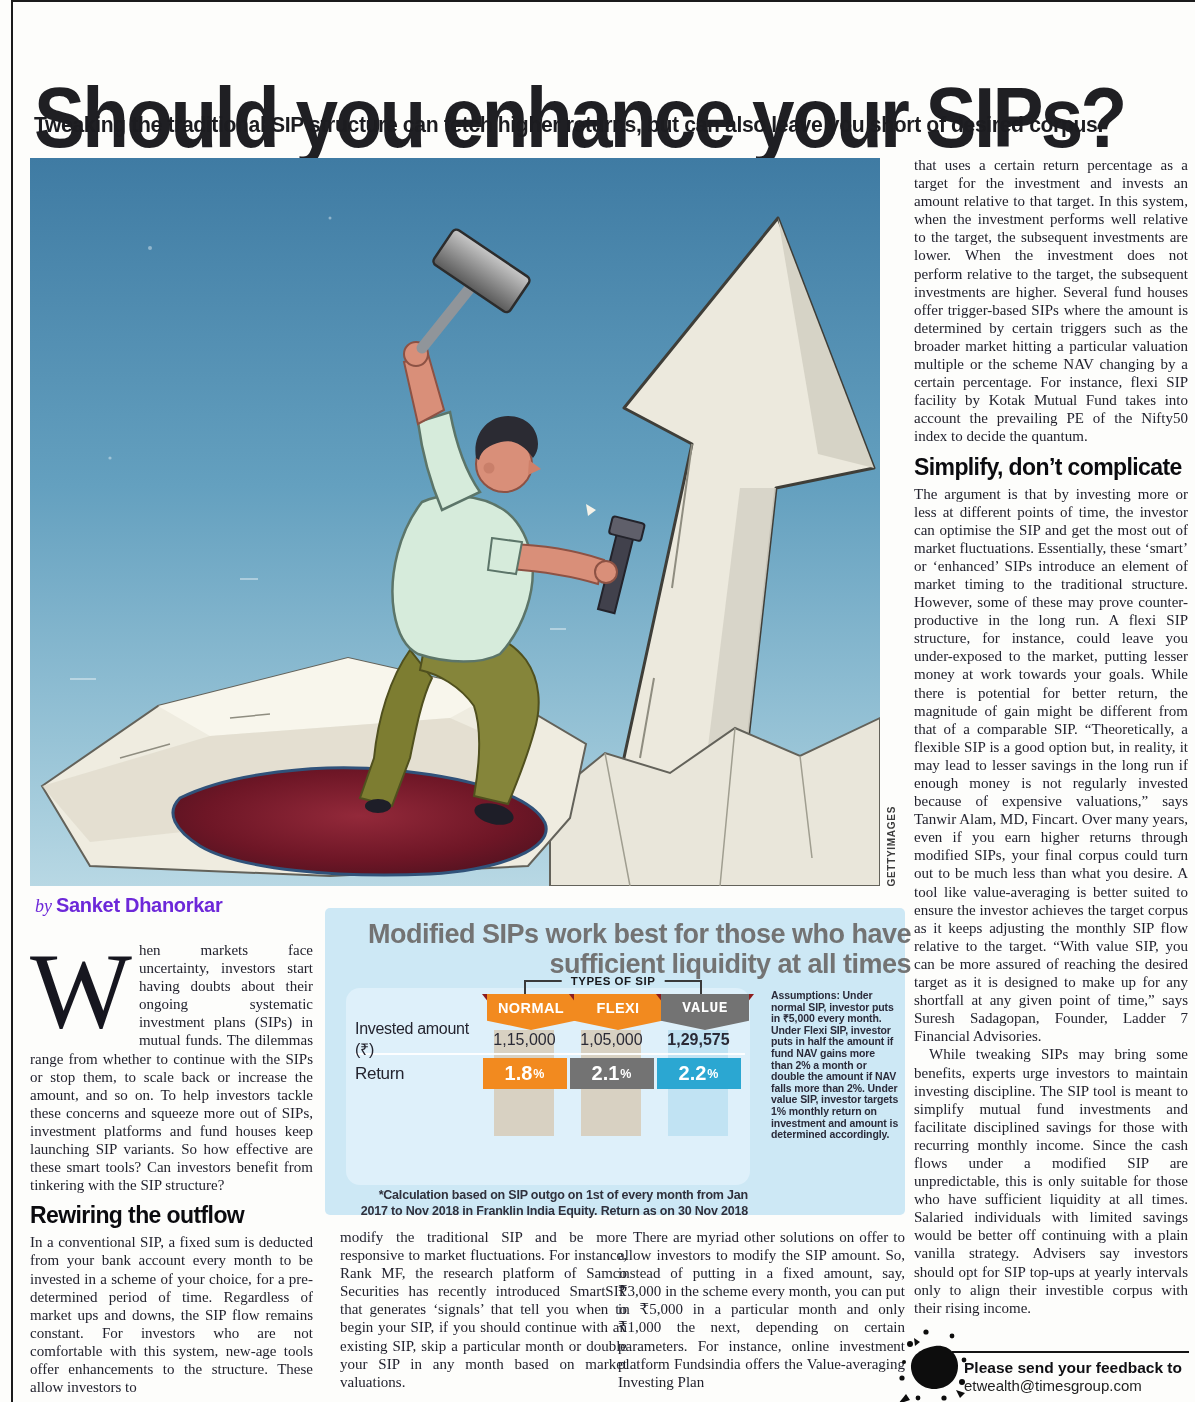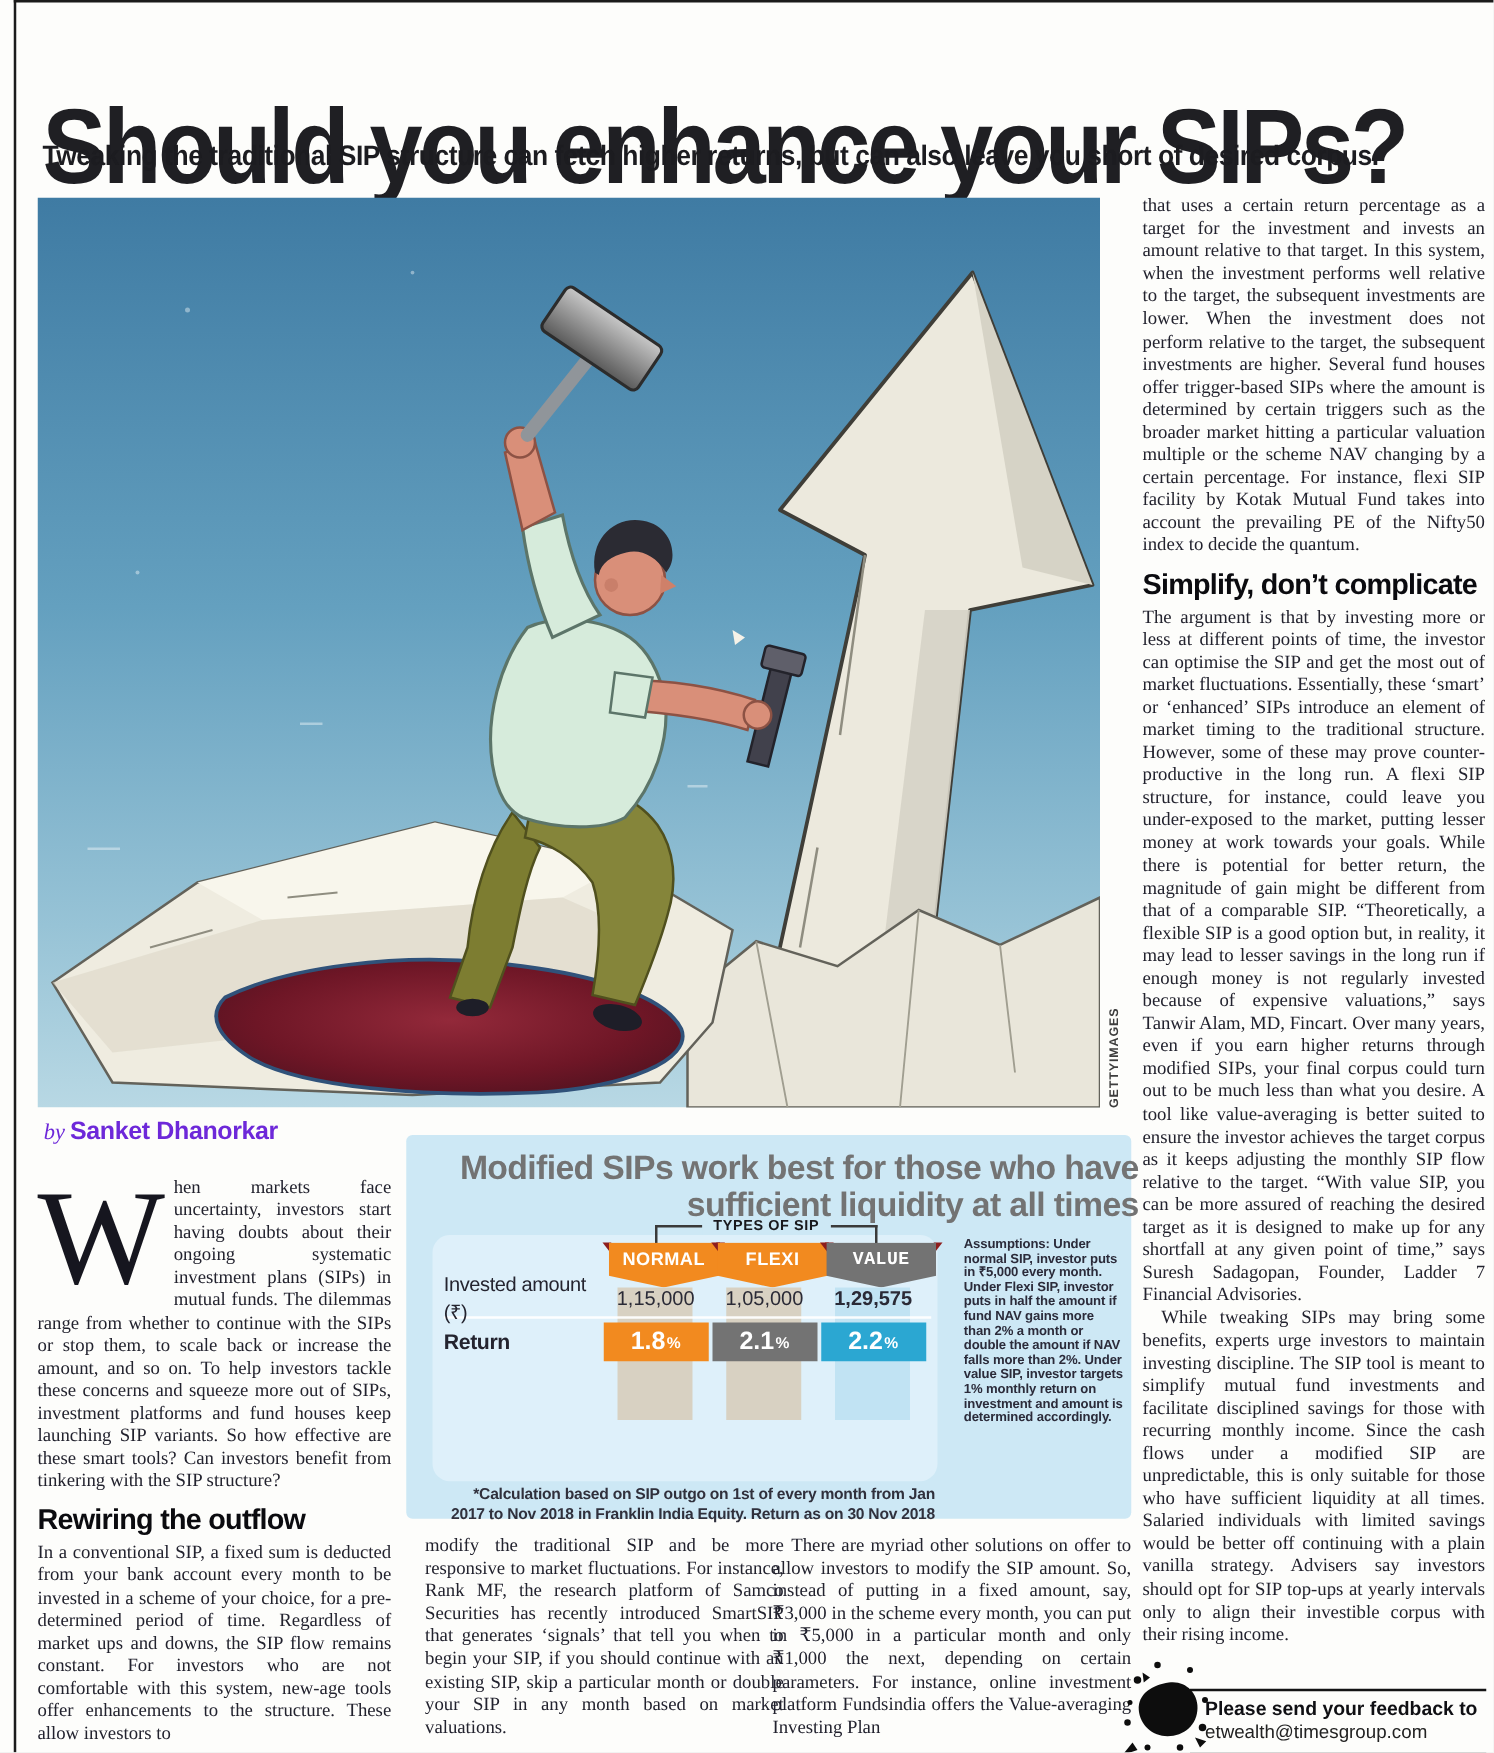--- a/index.html
+++ b/index.html
@@ -57,21 +57,21 @@
   .fold-r{right:-5px;border-right:7px solid transparent;}
   .ribbon{position:absolute;inset:0;clip-path:polygon(0 0,100% 0,100% 74%,50% 100%,0 74%);
     display:flex;justify-content:center;padding-top:7px;color:#fff;
     font:700 14.5px/1 "Liberation Sans",sans-serif;letter-spacing:.4px;}
   .ig-rows{position:absolute;left:30px;top:118px;width:390px;}
   .ig-row{display:flex;align-items:center;height:27px;border-bottom:2px solid rgba(255,255,255,.92);}
   .ig-row .lbl{flex:0 0 126px;font:400 16px "Liberation Sans",sans-serif;letter-spacing:-.3px;color:#24242f;}
   .ig-cell{flex:0 0 87px;text-align:center;font:400 16px "Liberation Sans",sans-serif;color:#2a2a36;}
   .ig-cell.b{font-weight:700;}
   .ig-return{height:35px;border-bottom:none;margin-top:1px;}
-  .ig-return .lbl{font-weight:700;font-size:17px;}
+  .ig-return .lbl{font-weight:400;font-size:17px;}
   .ret-block{width:84px;height:31px;margin:0 auto;display:flex;align-items:center;justify-content:center;
     color:#fff;font:700 20px "Liberation Sans",sans-serif;}
   .ret-pct{font-size:12.5px;margin-left:1px;}
   .ig-note{position:absolute;left:25px;top:280px;width:398px;text-align:right;
     font:700 12.5px/15.5px "Liberation Sans",sans-serif;letter-spacing:-.2px;color:#30303c;}
   .ig-assump{position:absolute;left:446px;top:82px;width:128px;
     font:700 10.5px/11.6px "Liberation Sans",sans-serif;letter-spacing:-.1px;color:#2b2b3a;}
 
   
   .feedback{position:absolute;left:912px;top:1328px;width:277px;}

